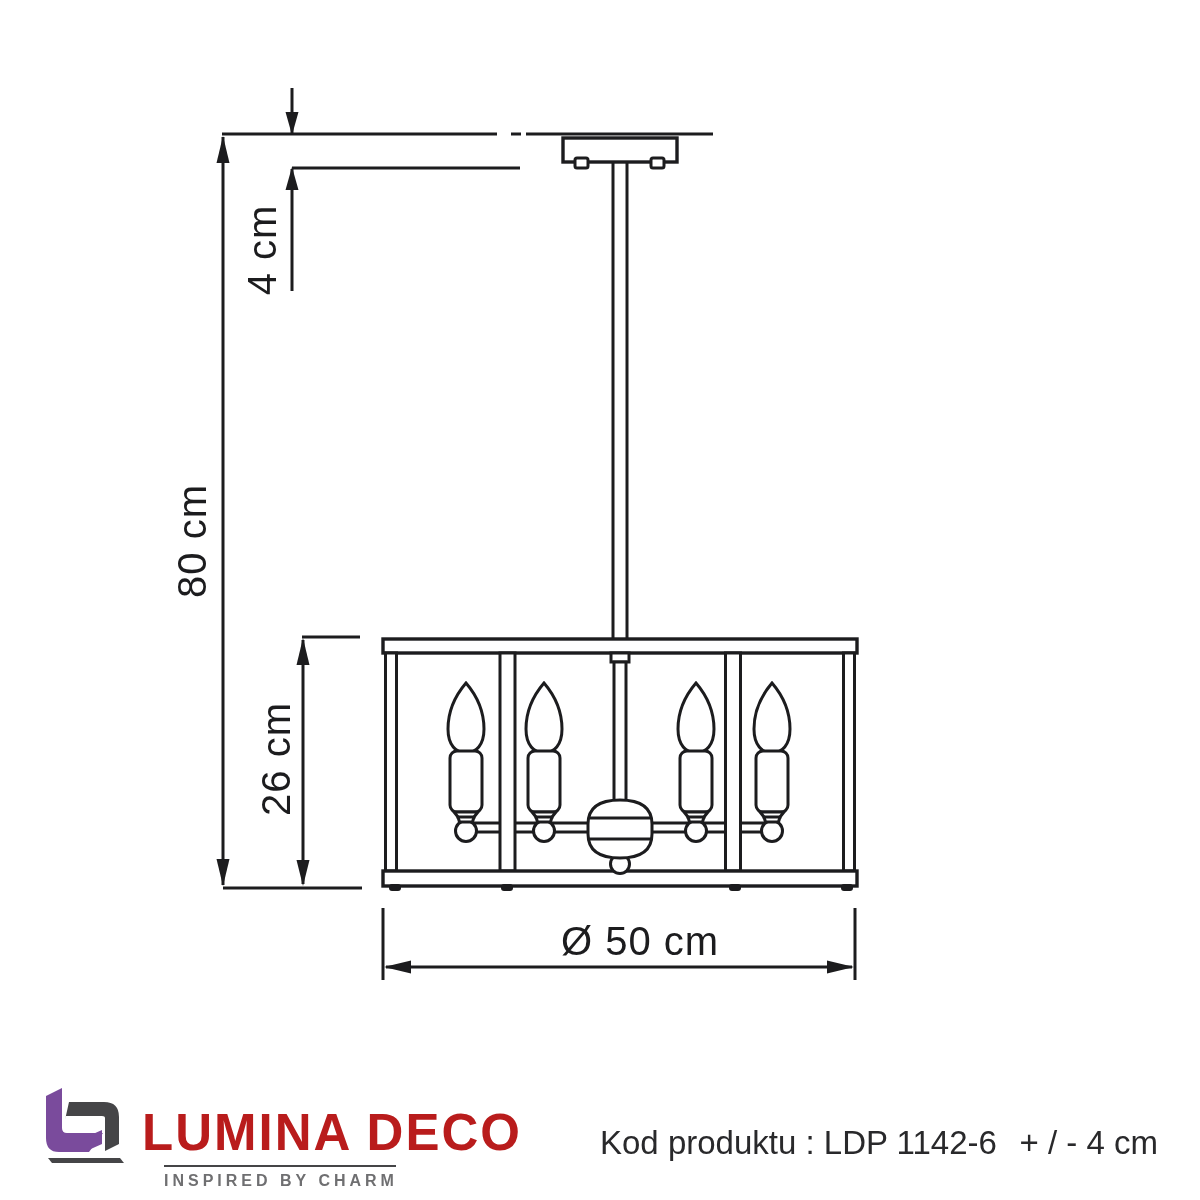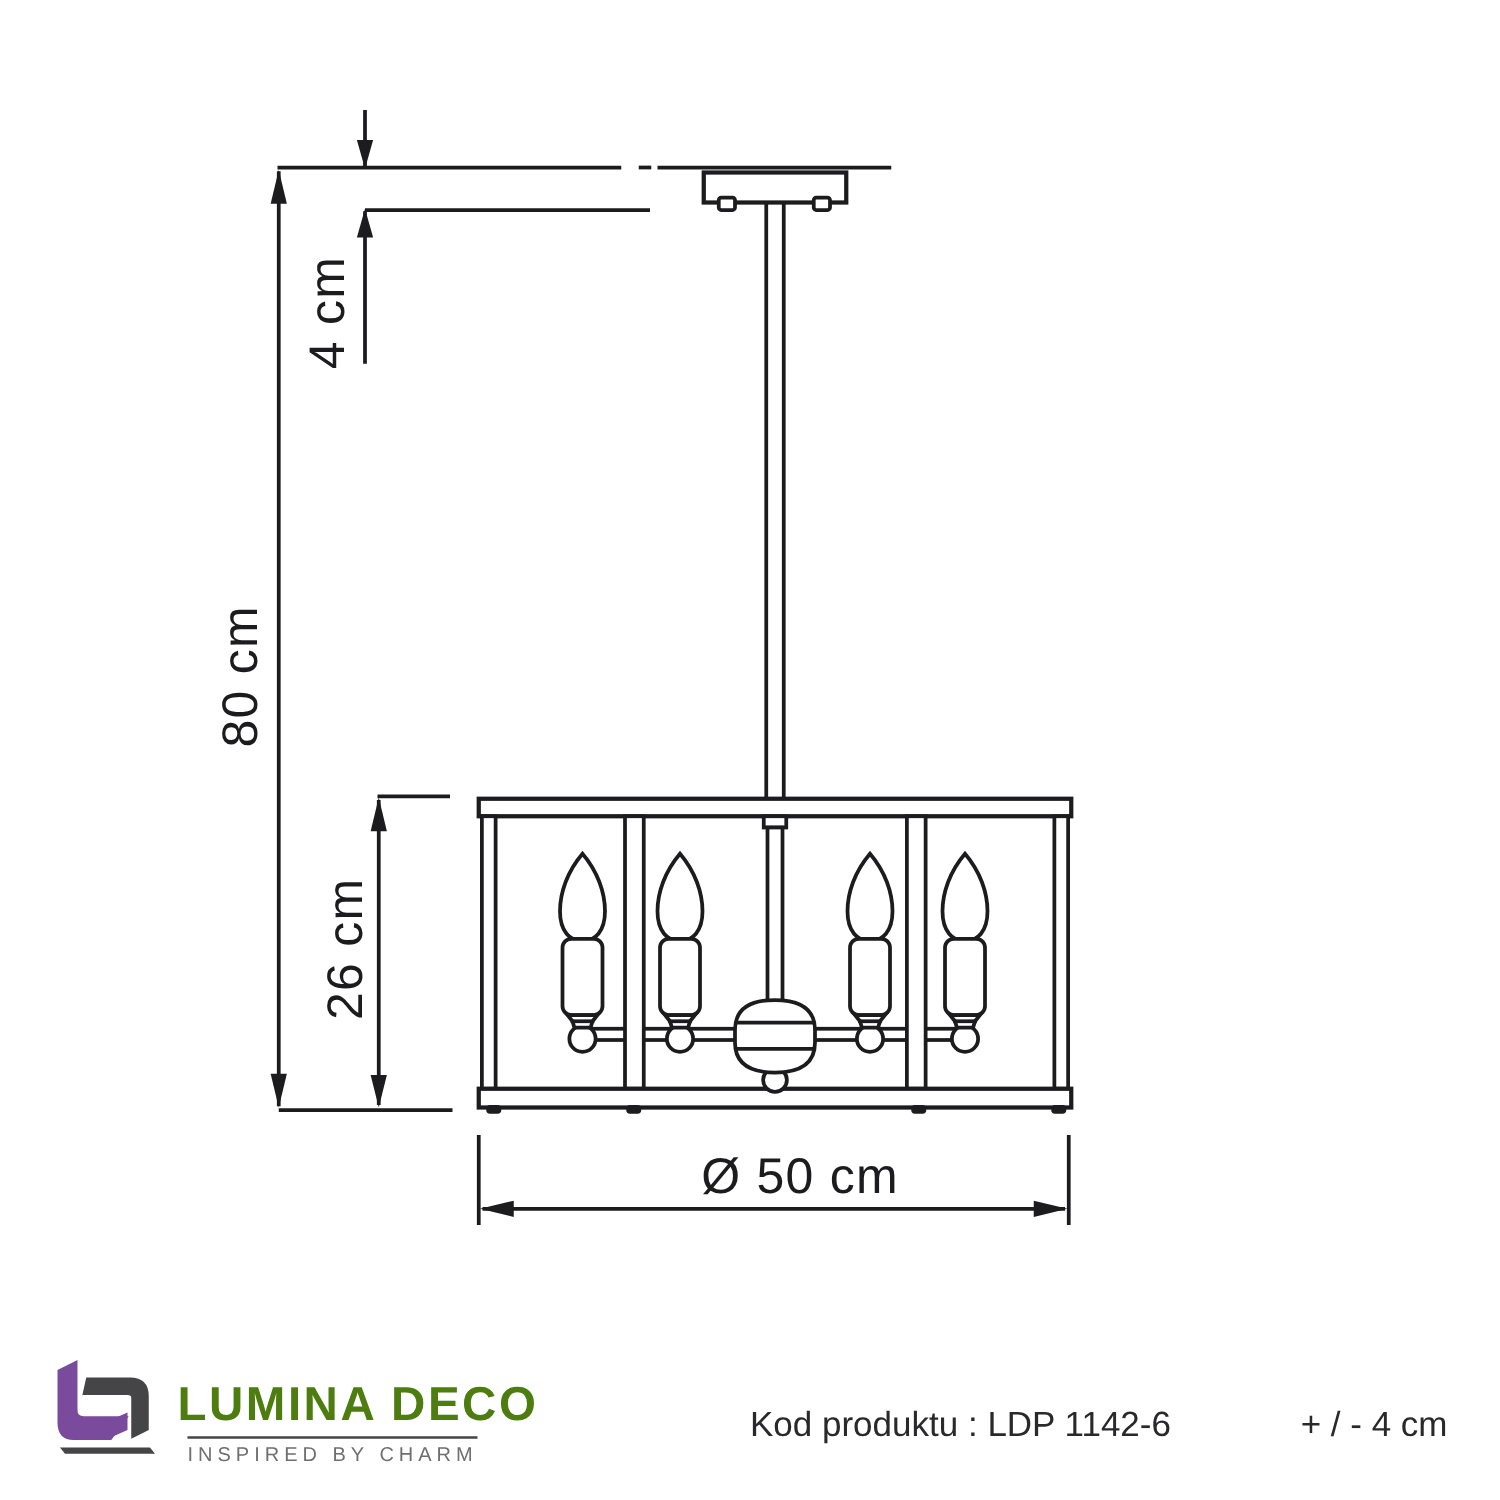--- a/index.html
+++ b/index.html
@@ -19,37 +19,37 @@
     font-family:"Liberation Sans", sans-serif;
     font-size:40px;
     fill:#1c1c1e;
     letter-spacing:1px;
   }
   .footer-brand{
     position:absolute;left:142px;top:1103px;
     color:#454547;
   }
   .brand-name{
-    font-size:38px;font-weight:bold;letter-spacing:2px;
-    color:#4d7c0f;white-space:nowrap;
+    font-size:51px;font-weight:bold;letter-spacing:2px;
+    color:#b91c1c;white-space:nowrap;
   }
   .brand-tagline{
-    margin-top:3px;margin-left:8px;
+    margin-top:3px;margin-left:22px;
     border-top:2px solid #454547;
     padding-top:5px;
     width:232px;
     text-align:center;
     font-size:16px;letter-spacing:4px;
-    color:#6f6f71;white-space:nowrap;
+    color:#6f6f71;white-space:nowrap;font-weight:bold;
   }
   .logo-mark{position:absolute;left:38px;top:1084px;}
   .product-row{
     position:absolute;left:600px;top:1124px;width:558px;
     display:flex;justify-content:space-between;align-items:baseline;
-    font-size:28px;color:#29292b;
+    font-size:33px;color:#29292b;
   }
   .product-code{white-space:nowrap;}
   .tolerance{white-space:nowrap;}
 </style>
 </head>
 <body>
 
 <svg id="diagram" width="1200" height="1200" viewBox="0 0 1200 1200">
 
   <g>

